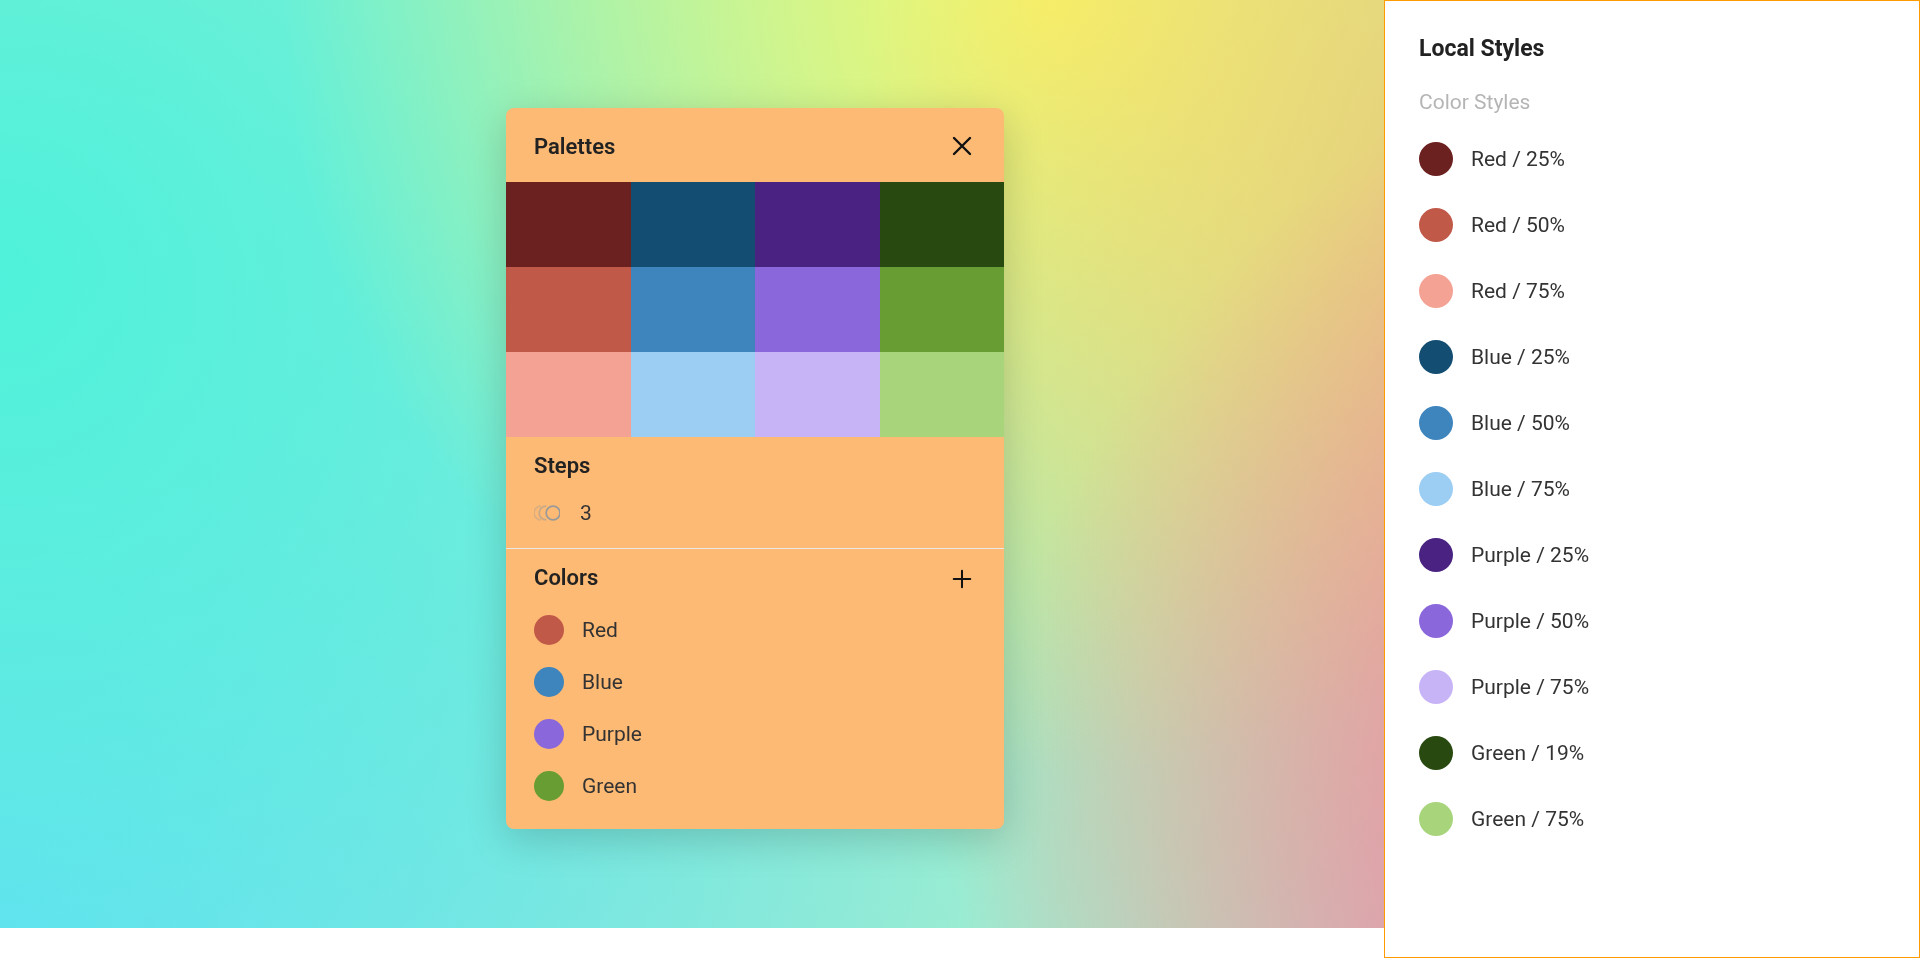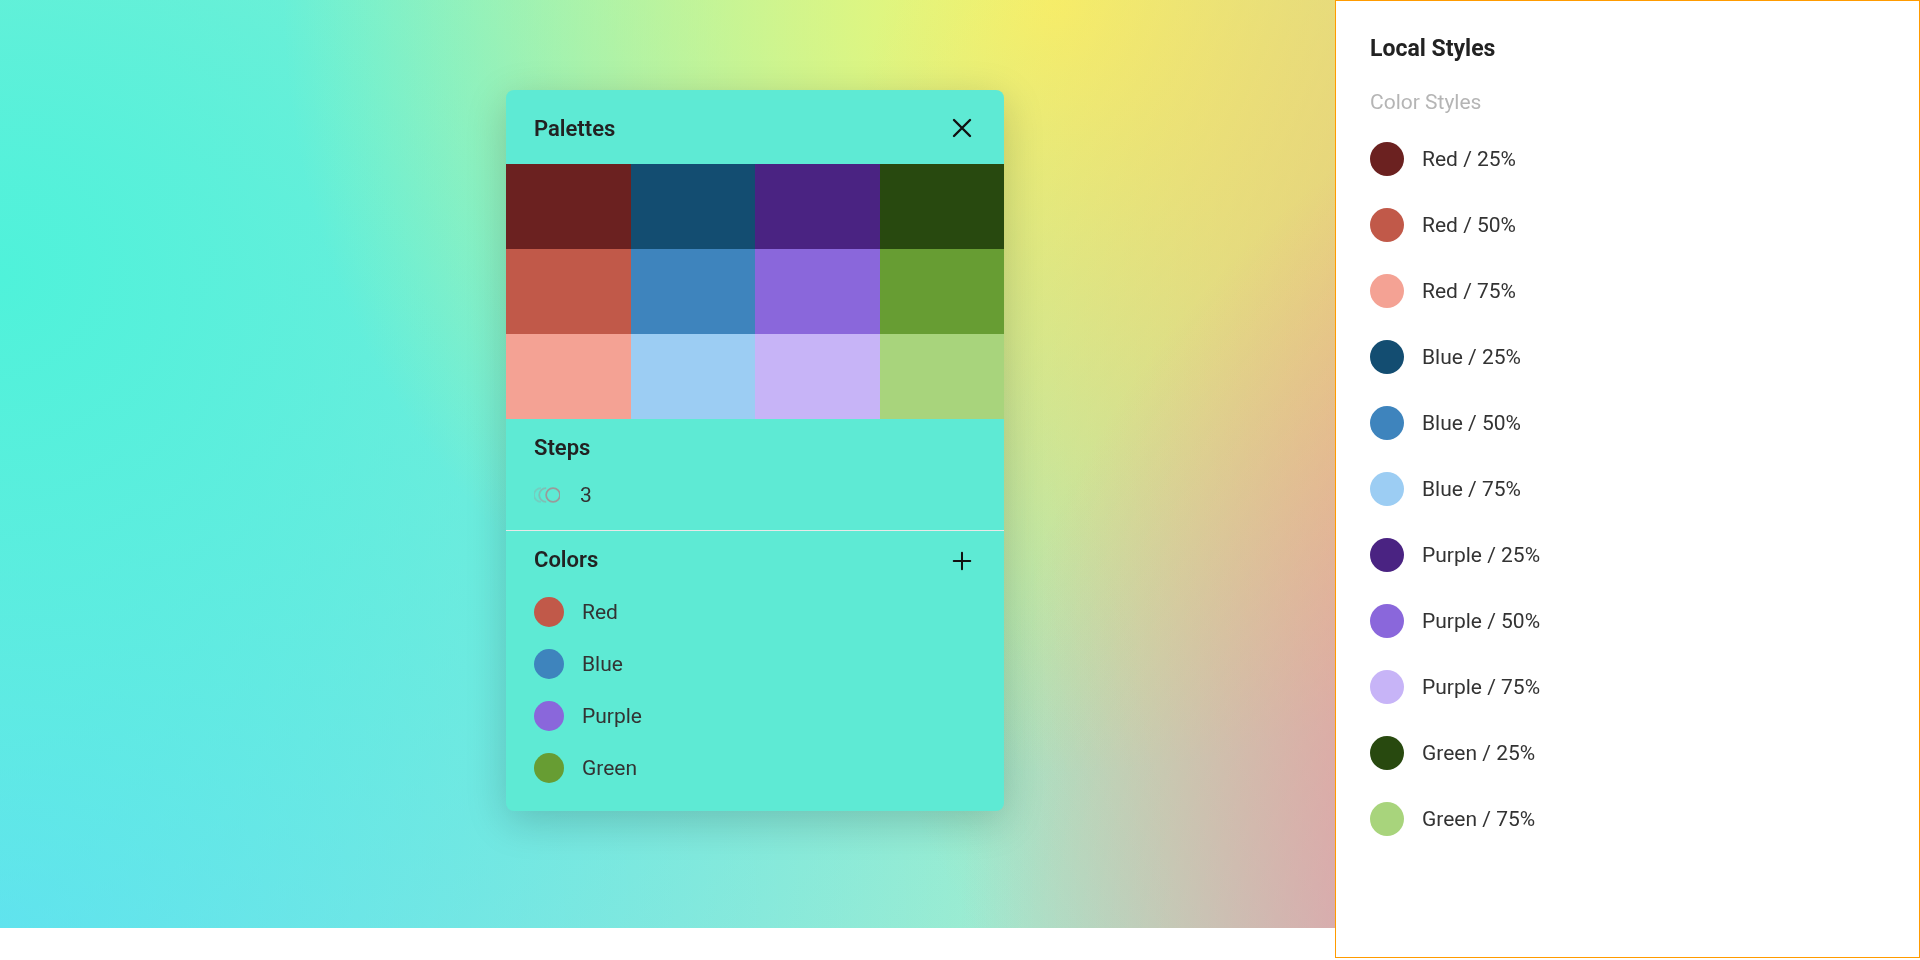--- a/index.html
+++ b/index.html
@@ -22,23 +22,23 @@
       radial-gradient(circle at 55% 0%, #f5f76a 0%, rgba(245,247,106,0) 55%),
       radial-gradient(circle at 0% 30%, #4ff2da 0%, rgba(79,242,218,0) 60%),
       radial-gradient(circle at 0% 100%, #6fd6ff 0%, rgba(111,214,255,0) 55%),
       #a8f0c8;
   }
 
   
   .card {
     position: absolute;
     left: 506px;
-    top: 90px;
+    top: 108px;
     width: 498px;
-    background: #5eead4;
+    background: #fdba74;
     border-radius: 8px;
     box-shadow: 0 10px 40px rgba(0,0,0,0.18);
     overflow: hidden;
   }
   .card-header {
     display: flex;
     align-items: center;
     justify-content: space-between;
     padding: 24px 28px 22px 28px;
   }
@@ -105,21 +105,21 @@
     width: 30px; height: 30px; border-radius: 50%;
     flex-shrink: 0;
   }
   .color-label { font-size: 21px; color: #333; }
 
   
   .sidebar {
     position: absolute;
     top: 0;
     right: 0;
-    width: 585px;
+    width: 536px;
     height: 958px;
     background: #fff;
     border: 1px solid #ff9b00;
     padding: 34px 32px 0 34px;
     overflow: hidden;
   }
   .sidebar-title {
     font-size: 23px;
     font-weight: 700;
     color: #222;
@@ -254,20 +254,20 @@
       <div class="style-item">
         <div class="dot" style="background: rgb(138, 103, 219);"></div>
         <span class="style-label">Purple / 50%</span>
       </div>
       <div class="style-item">
         <div class="dot" style="background: rgb(199, 180, 247);"></div>
         <span class="style-label">Purple / 75%</span>
       </div>
       <div class="style-item">
         <div class="dot" style="background: rgb(40, 73, 15);"></div>
-        <span class="style-label">Green / 25%</span>
+        <span class="style-label">Green / 19%</span>
       </div>
       <div class="style-item">
         <div class="dot" style="background: rgb(168, 212, 124);"></div>
         <span class="style-label">Green / 75%</span>
       </div>
     </div>
 </div>
 
 </body></html>

